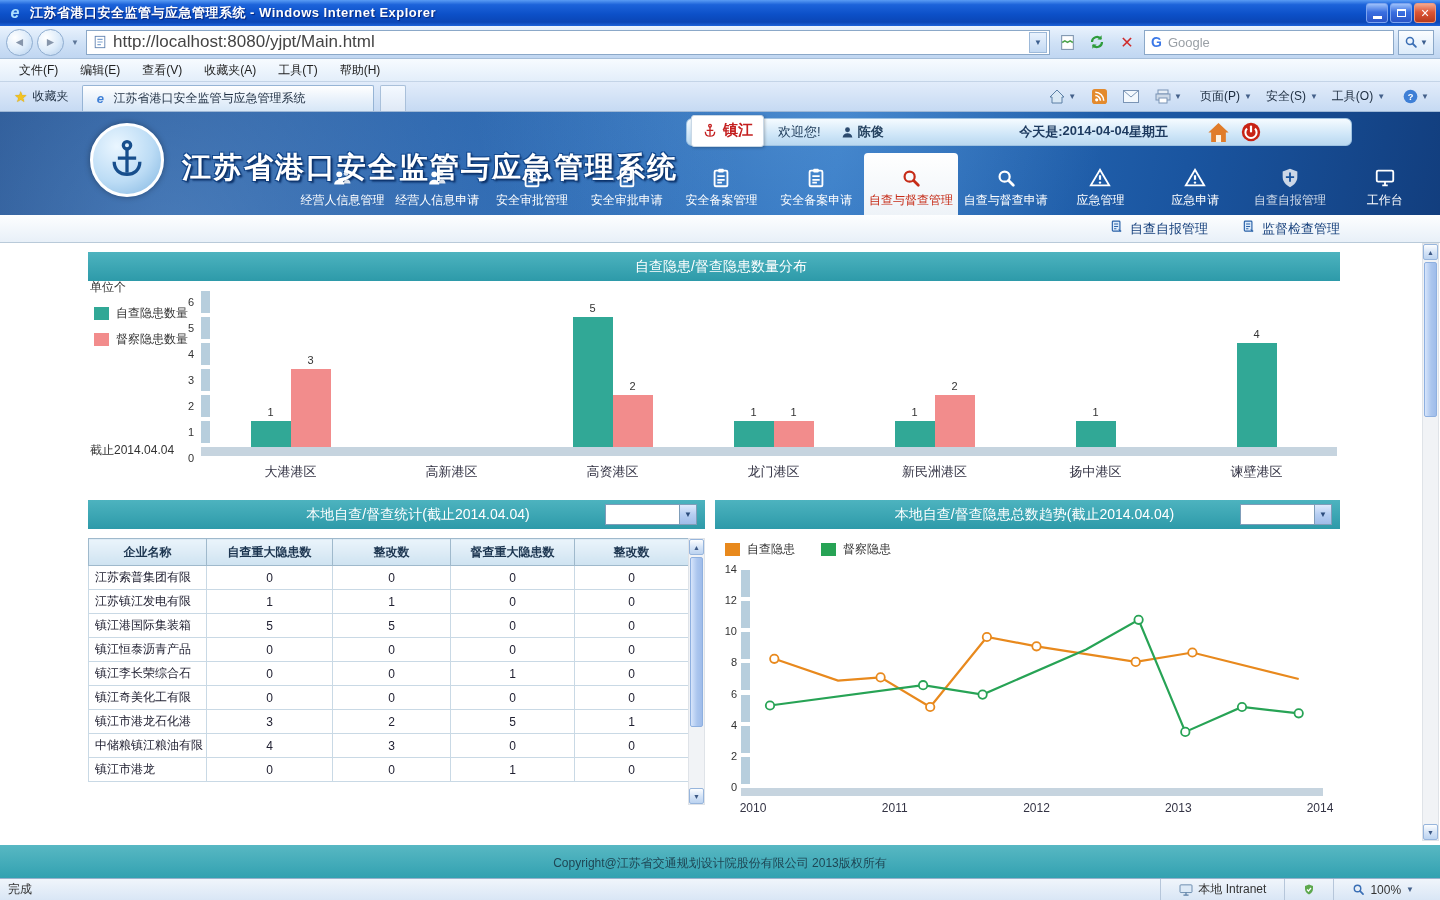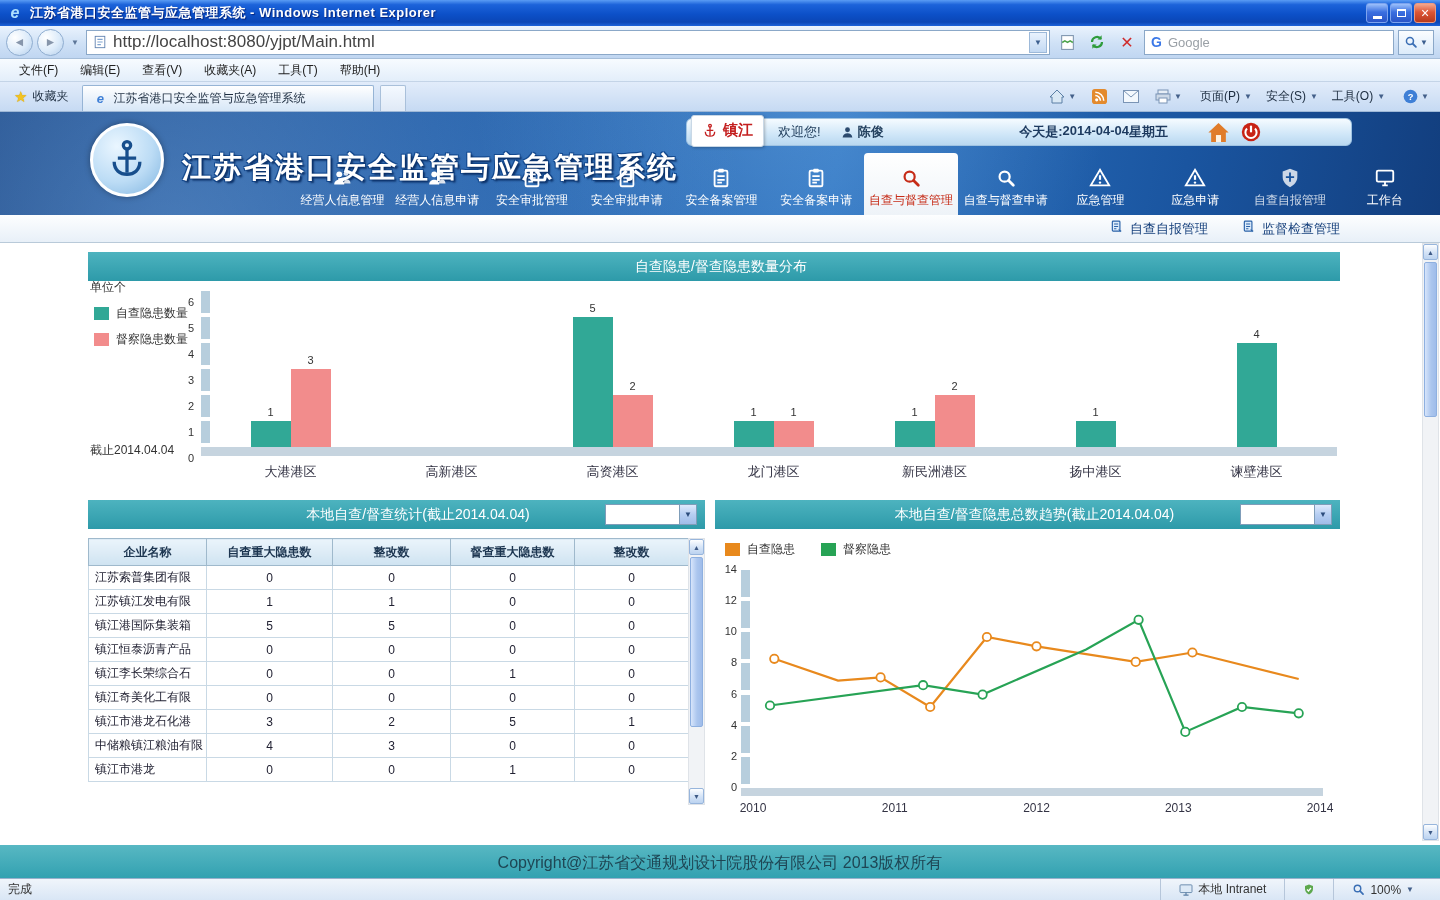--- a/index.html
+++ b/index.html
@@ -158,21 +158,21 @@
   #line-ylabels { position:absolute; left:0; top:0; width:22px; height:270px; }
   .lc-axis { position:absolute; left:26px; top:35px; width:9px; height:218px;
     background:repeating-linear-gradient(180deg,#b7cedd 0px,#b7cedd 27px,#ffffff 27px,#ffffff 31.14px); }
   .lc-base { position:absolute; left:26px; top:253px; width:582px; height:8px; background:#c6d4df; }
   #line-xlabels { position:absolute; left:0; top:0; }
   .xlab { position:absolute; top:266px; width:40px; text-align:center; font-size:12px; color:#334; }
   #line-svg { position:absolute; left:0; top:0; }
 
   
   .app-footer { position:absolute; left:0; top:845px; width:1440px; height:36px;
-    background:linear-gradient(180deg,#58b8c3,#2f9faf); color:#1e4654; font-size:16px;
+    background:linear-gradient(180deg,#58b8c3,#2f9faf); color:#1e4654; font-size:12px;
     display:flex; align-items:center; justify-content:center; }
   .statusbar { position:absolute; left:0; top:878px; width:1440px; height:22px;
     background:linear-gradient(180deg,#f0f5fb,#d9e6f5); border-top:1px solid #98b1cc;
     display:flex; align-items:center; padding:0 8px; color:#333; }
   .st-spacer { flex:1; }
   .st-item { display:flex; align-items:center; gap:5px; padding:0 18px; height:100%; border-left:1px solid #b6c6da; }
   .st-item .dd { font-size:8px; color:#44608a; }
 </style>
 </head>
 <body>

